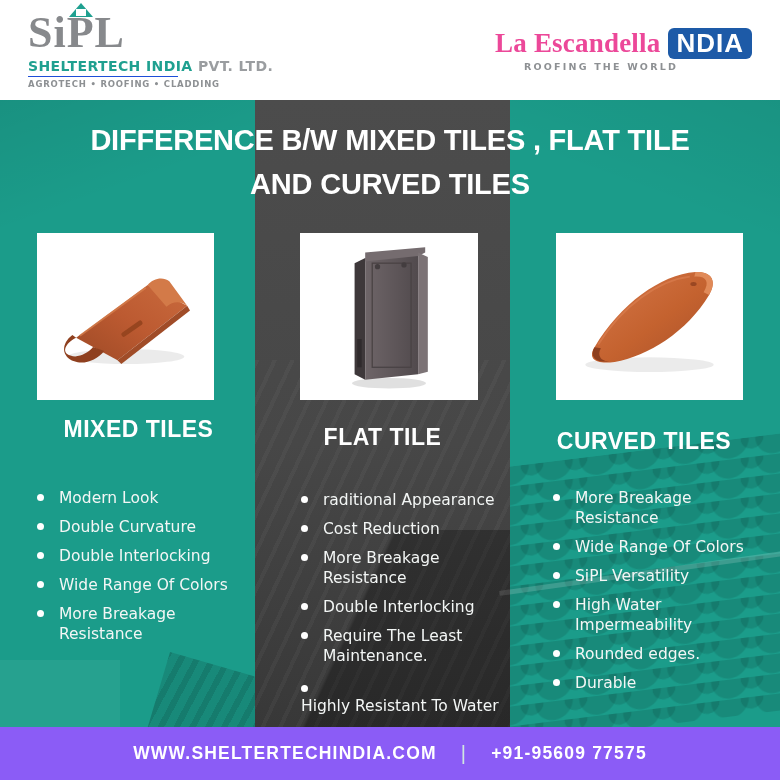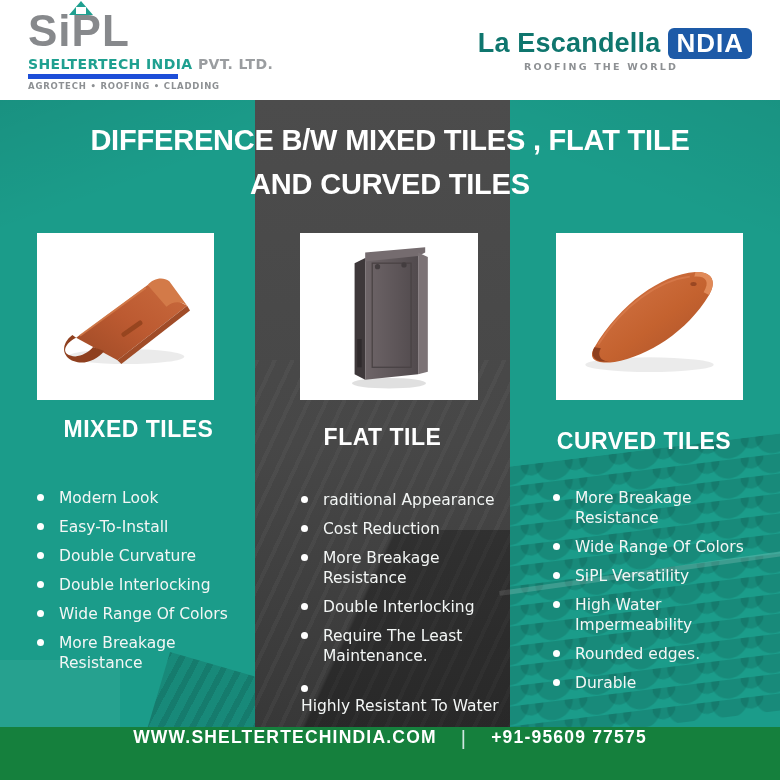--- a/index.html
+++ b/index.html
@@ -4,35 +4,35 @@
 <style>
   html,body{margin:0;padding:0;}
   body{width:780px;height:780px;overflow:hidden;background:#fff;
        font-family:"DejaVu Sans","Liberation Sans",sans-serif;}
   .canvas{position:relative;width:780px;height:780px;overflow:hidden;}
 
   
   .header{position:absolute;left:0;top:0;width:780px;height:100px;background:#ffffff;
           display:flex;align-items:center;justify-content:space-between;padding:0 28px;box-sizing:border-box;}
   .sipl{position:relative;width:150px;}
-  .sipl-word{font-family:Liberation Sans, sans-serif;font-weight:700;font-size:44px;color:#87898c;
+  .sipl-word{font-family:Liberation Serif, serif;font-weight:700;font-size:44px;color:#87898c;
              letter-spacing:1px;line-height:1;transform:scaleY(1.02);}
   .sipl-roof{position:absolute;left:41px;top:-8px;width:0;height:0;
              border-left:12px solid transparent;border-right:12px solid transparent;
              border-bottom:14px solid #1fa090;}
   .sipl-roof:after{content:"";position:absolute;left:-5px;top:6px;width:10px;height:7px;background:#fff;}
   .sipl-sub{margin-top:3px;font-size:14px;font-weight:700;letter-spacing:.4px;white-space:nowrap;}
   .sipl-sub .teal{color:#1fa090;}
   .sipl-sub .gray{color:#9a9da0;}
-  .sipl-tagline{margin-top:2px;padding-top:2px;border-top:5px solid #1d4ed8;
+  .sipl-tagline{margin-top:2px;padding-top:2px;border-top:1px solid #1d4ed8;
                 font-size:8.5px;font-weight:700;color:#8d9093;letter-spacing:.8px;white-space:nowrap;}
 
   .esc{display:flex;flex-direction:column;align-items:flex-end;}
   .esc-row{display:flex;align-items:center;gap:8px;}
-  .esc-brand{font-family:Liberation Sans, sans-serif;font-weight:700;font-size:27px;color:#0f766e;letter-spacing:.2px;}
+  .esc-brand{font-family:Liberation Serif, serif;font-weight:700;font-size:27px;color:#ec4899;letter-spacing:.2px;}
   .esc-badge{background:#1d5aa7;color:#ffffff;font-family:"Liberation Sans",sans-serif;font-weight:700;
              font-size:26px;letter-spacing:1px;padding:2px 8px 3px 8px;border-radius:6px;line-height:1;}
   .esc-tagline{font-size:9.5px;font-weight:700;color:#8d9093;letter-spacing:2.2px;margin-top:2px;margin-right:74px;}
 
   
   .main{position:absolute;left:0;top:100px;width:780px;height:627px;background:#1b9c8a;overflow:hidden;}
   .center-panel{position:absolute;left:255px;top:0;width:255px;height:627px;
                 background:linear-gradient(180deg,#4c4c4c 0%,#474747 55%,#383838 100%);}
   
   .tex{position:absolute;pointer-events:none;}
@@ -79,22 +79,22 @@
   .fl-1{left:37px;top:388px;width:216px;}
   .fl-2{left:301px;top:390px;width:210px;}
   .fl-3{left:553px;top:388px;width:222px;}
   ul.features li{display:flex;margin-bottom:9px;}
   ul.features .dot{flex:0 0 7px;width:7px;height:7px;border-radius:50%;background:#ffffff;
         margin-top:6px;margin-right:15px;}
   .fl-2 li:last-child{line-height:29px;flex-direction:column;}
   .fl-2 li:last-child .dot{margin-top:10px;}
 
   
-  .footer{position:absolute;left:0;top:727px;width:780px;height:53px;background:#15803d;
-          display:flex;justify-content:center;gap:24px;z-index:6;
+  .footer{position:absolute;left:0;top:727px;width:780px;height:53px;background:#8b5cf6;
+          display:flex;align-items:center;justify-content:center;gap:24px;z-index:6;
           color:#ffffff;font-family:"Liberation Sans",sans-serif;font-weight:700;
           font-size:17.5px;letter-spacing:1.2px;}
   .footer .vbar{color:#cfe6e1;font-weight:400;font-size:20px;}
 </style>
 </head>
 <body>
 
 <div class="canvas">
 
   <div class="header">
@@ -194,24 +194,20 @@
     <div class="tile-heading th-2">FLAT TILE</div>
     <div class="tile-heading th-3">CURVED TILES</div>
 
     <ul class="features fl-1">
       <li>
           <span class="dot"></span>
           <span>Modern Look</span>
         </li>
       <li>
           <span class="dot"></span>
-          <span>Easy-To-Install</span>
-        </li>
-      <li>
-          <span class="dot"></span>
           <span>Double Curvature</span>
         </li>
       <li>
           <span class="dot"></span>
           <span>Double Interlocking</span>
         </li>
       <li>
           <span class="dot"></span>
           <span>Wide Range Of Colors</span>
         </li>

